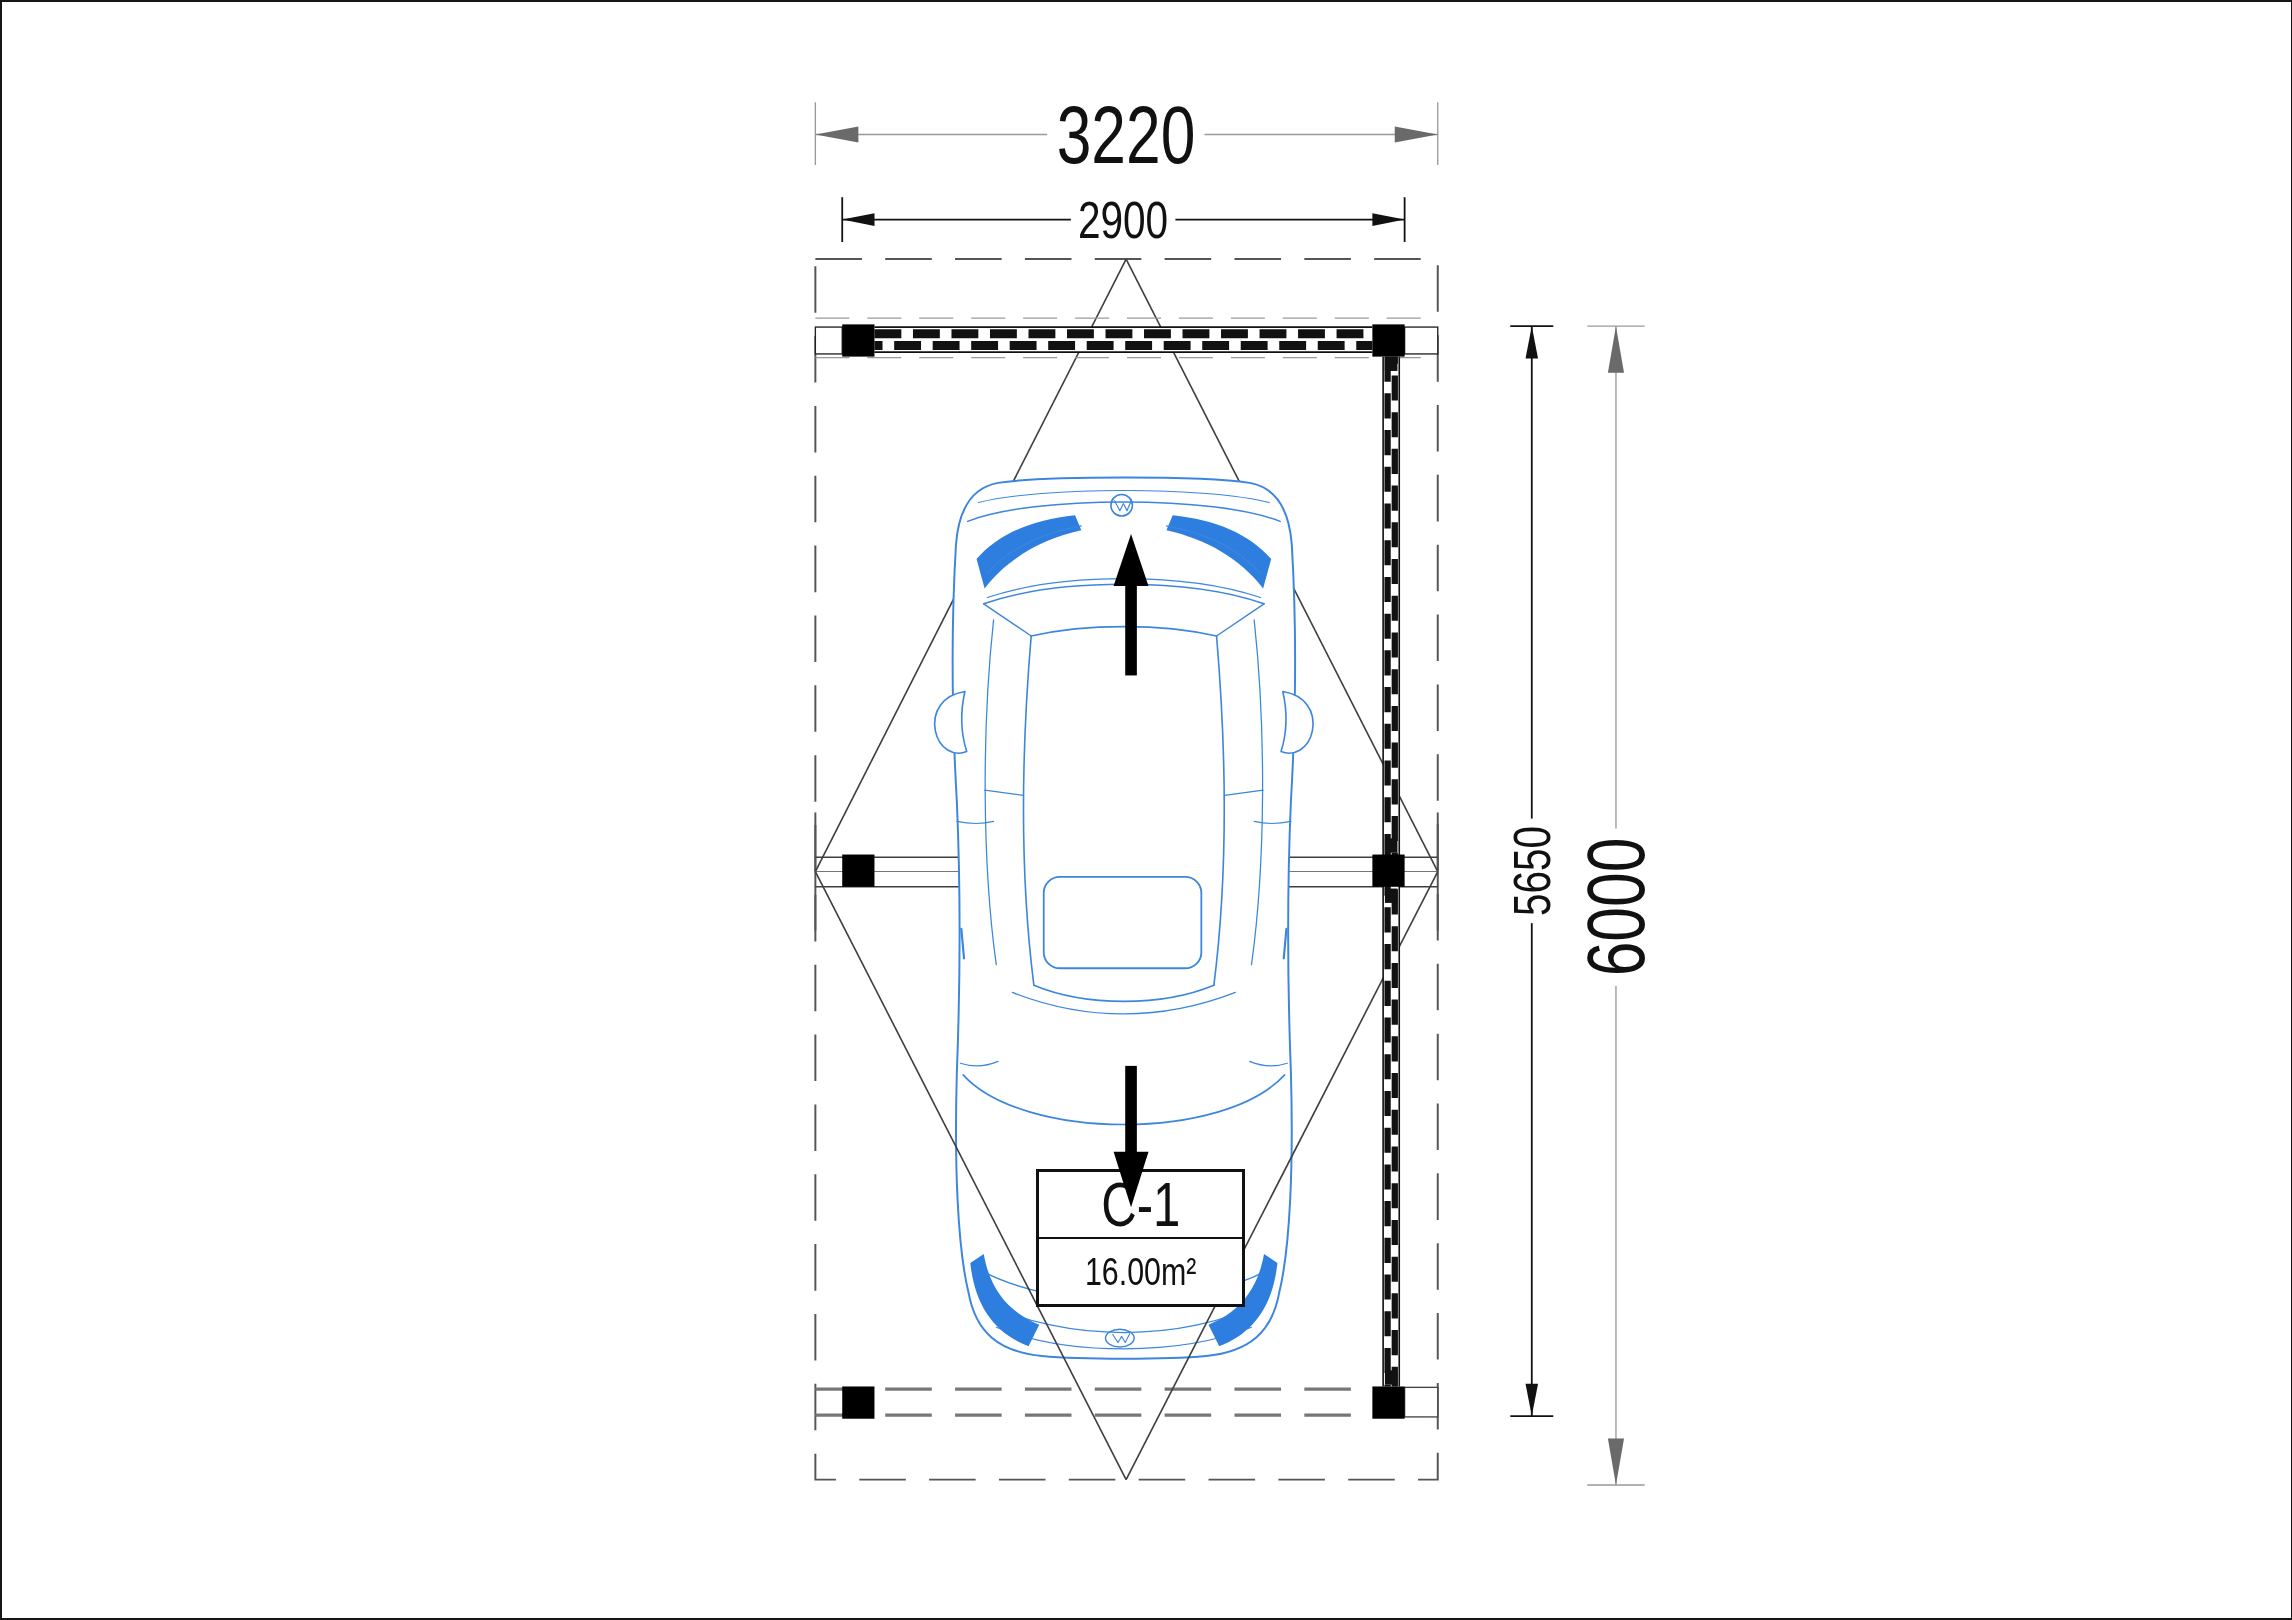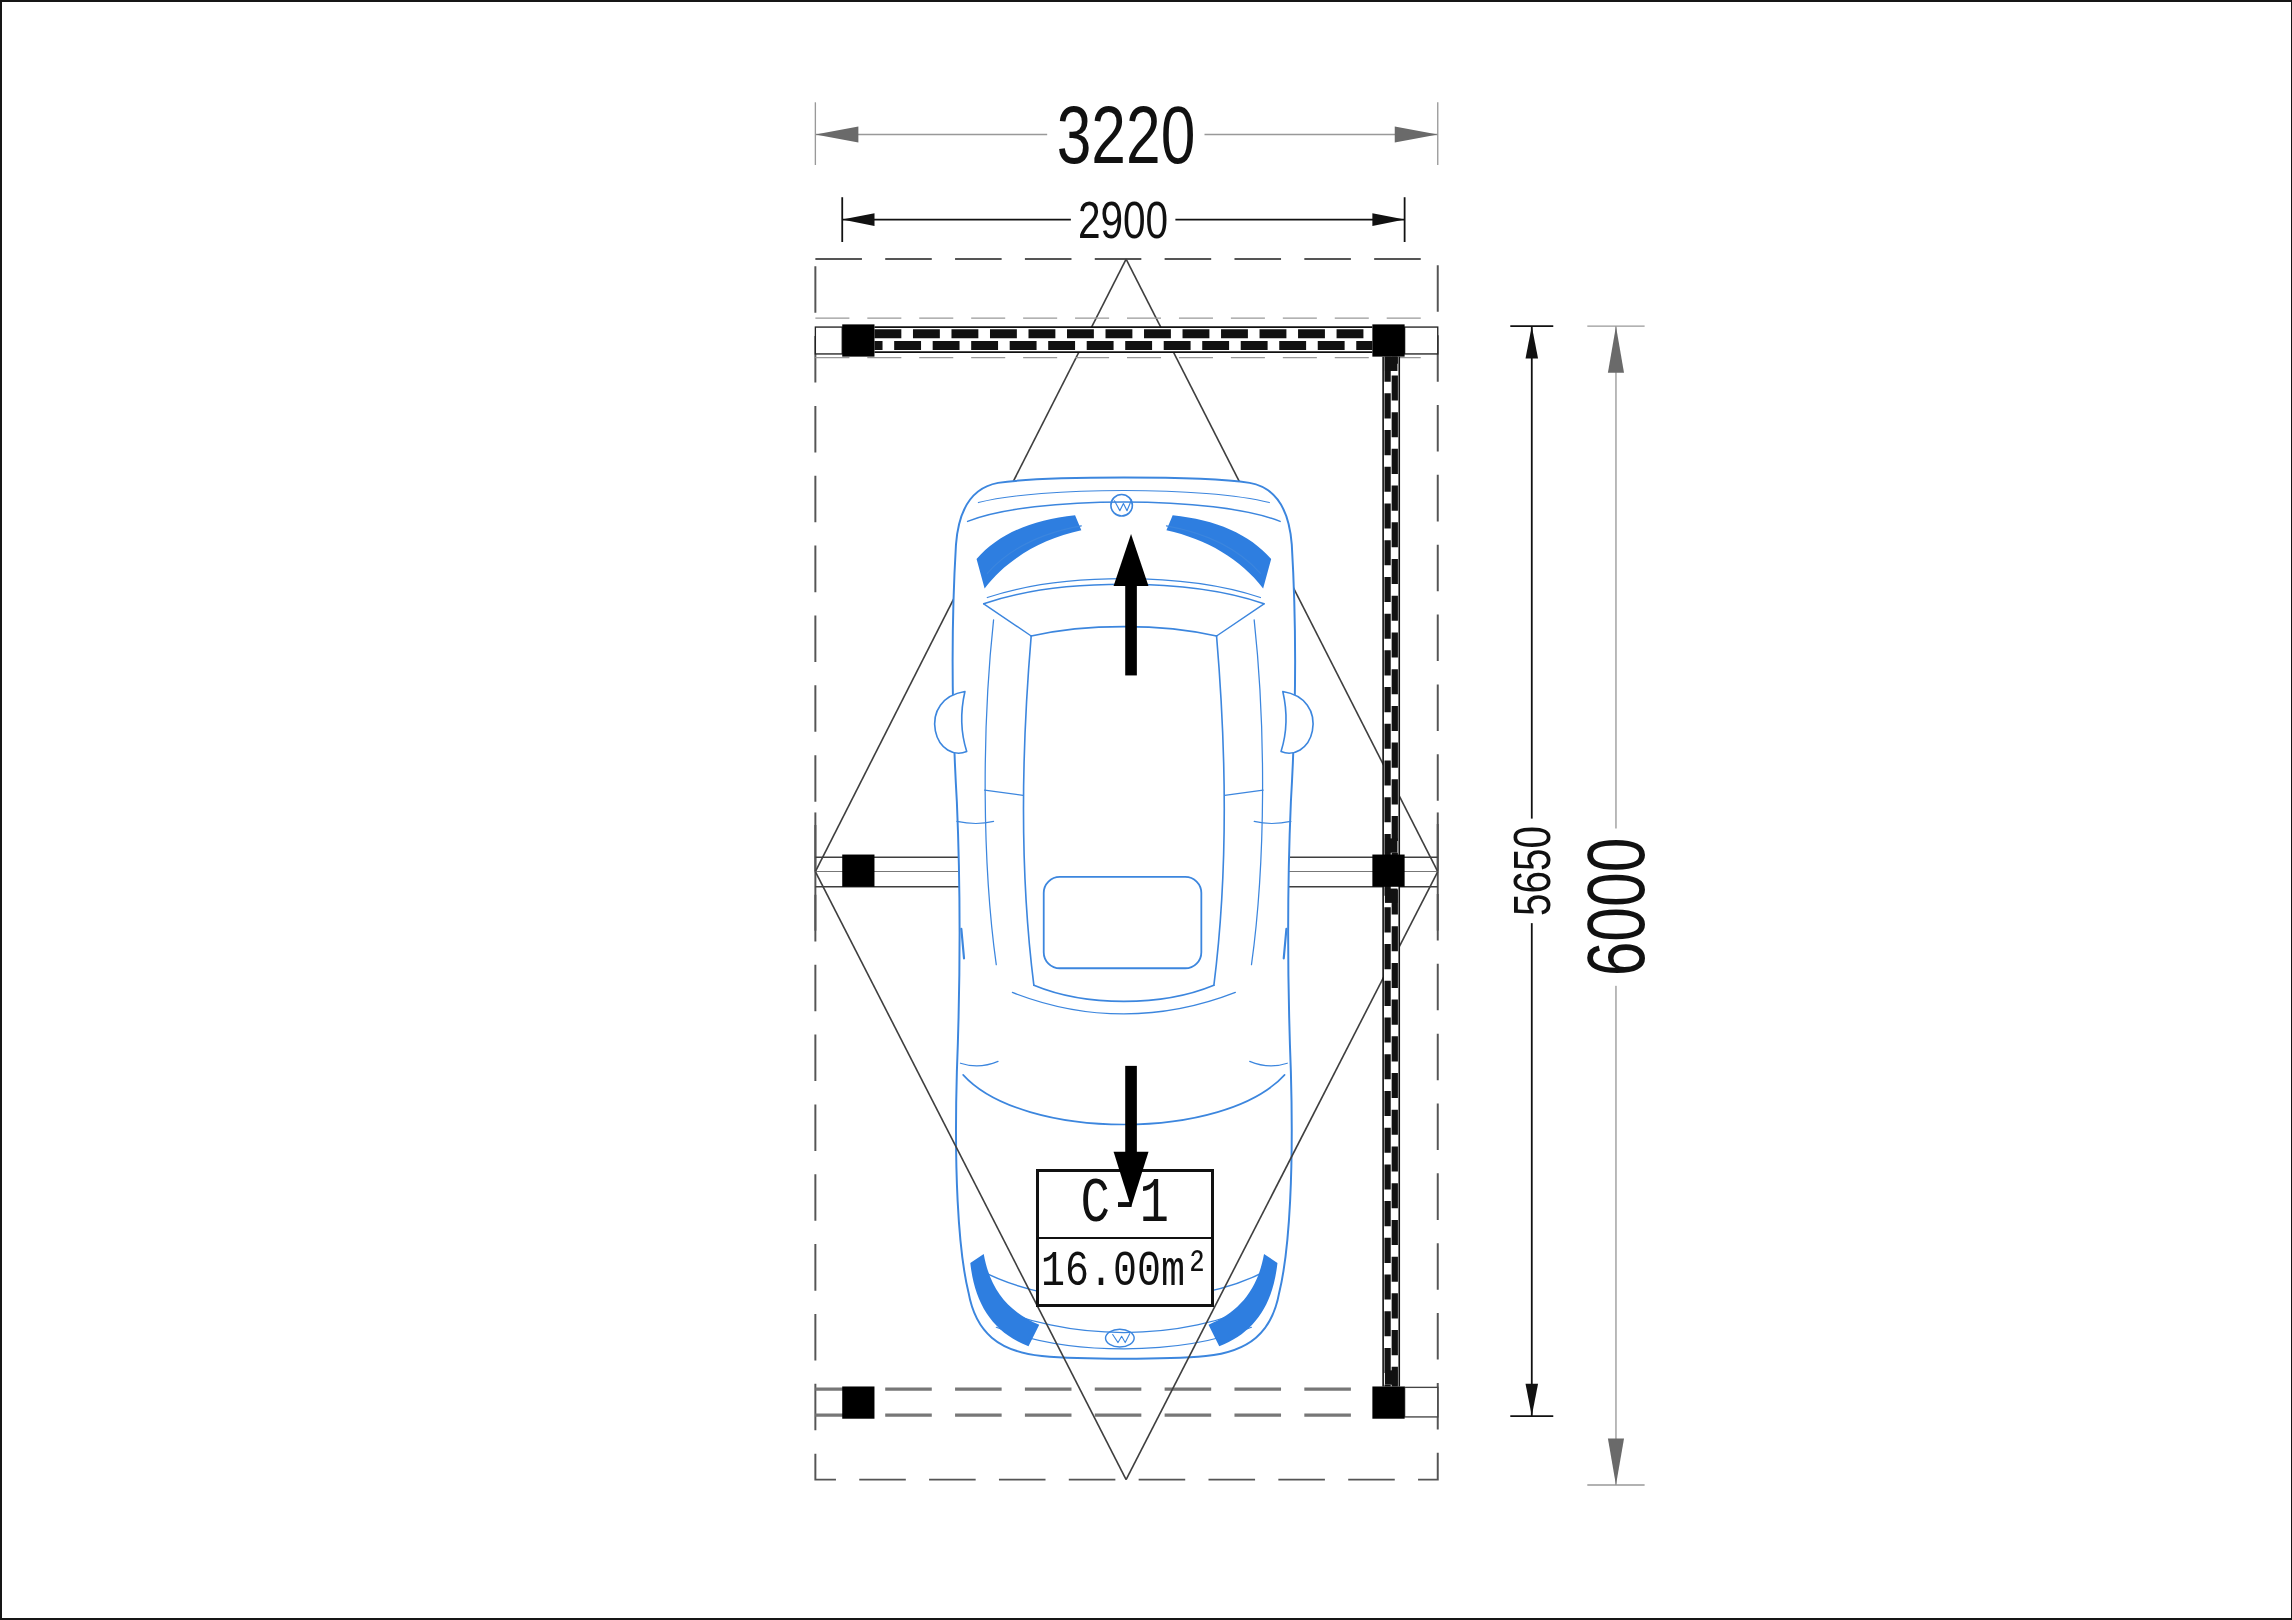--- a/index.html
+++ b/index.html
@@ -27,33 +27,33 @@
   .dim-large{font-size:82px;padding:1.8px 12.5px;}
   .dim-small{font-size:52px;padding:1.8px 9px;}
   .t3220{left:1124px;top:133px;transform:translate(-50%,-50%) scaleX(0.76);}
   .t2900{left:1121px;top:218px;transform:translate(-50%,-50%) scaleX(0.78);}
   .t5650{left:1530px;top:869px;transform:translate(-50%,-50%) rotate(-90deg) scaleX(0.78);}
   .t6000{left:1614px;top:905px;transform:translate(-50%,-50%) rotate(-90deg) scaleX(0.76);}
   .unit-label{
     position:absolute;
     z-index:2;
     left:1034px;top:1167px;
-    width:178px;height:138px;
+    width:209px;height:138px;
     background:#fff;
     border:3.6px solid #111;
     box-sizing:border-box;
-    display:flex;flex-direction:column;font-family:Liberation Mono, monospace;
+    display:flex;flex-direction:column;
   }
   .unit-label .cell{
     flex:1;display:flex;align-items:center;justify-content:center;
     color:#111;line-height:1;
   }
   .unit-label .cell.id{border-bottom:2.7px solid #111;font-size:63px;transform-origin:center;}
   .unit-label .cell.id span{display:inline-block;transform:scaleX(0.78);}
-  .unit-label .cell.area{font-size:50px;}
+  .unit-label .cell.area{font-size:38px;}
   .unit-label .cell.area span{display:inline-block;transform:scaleX(0.80);}
 </style>
 </head>
 <body>
 
 <div class="page">
 
   <svg id="plan-svg" width="2293" height="1620" viewBox="0 0 2560 1809">
 
     <g>

